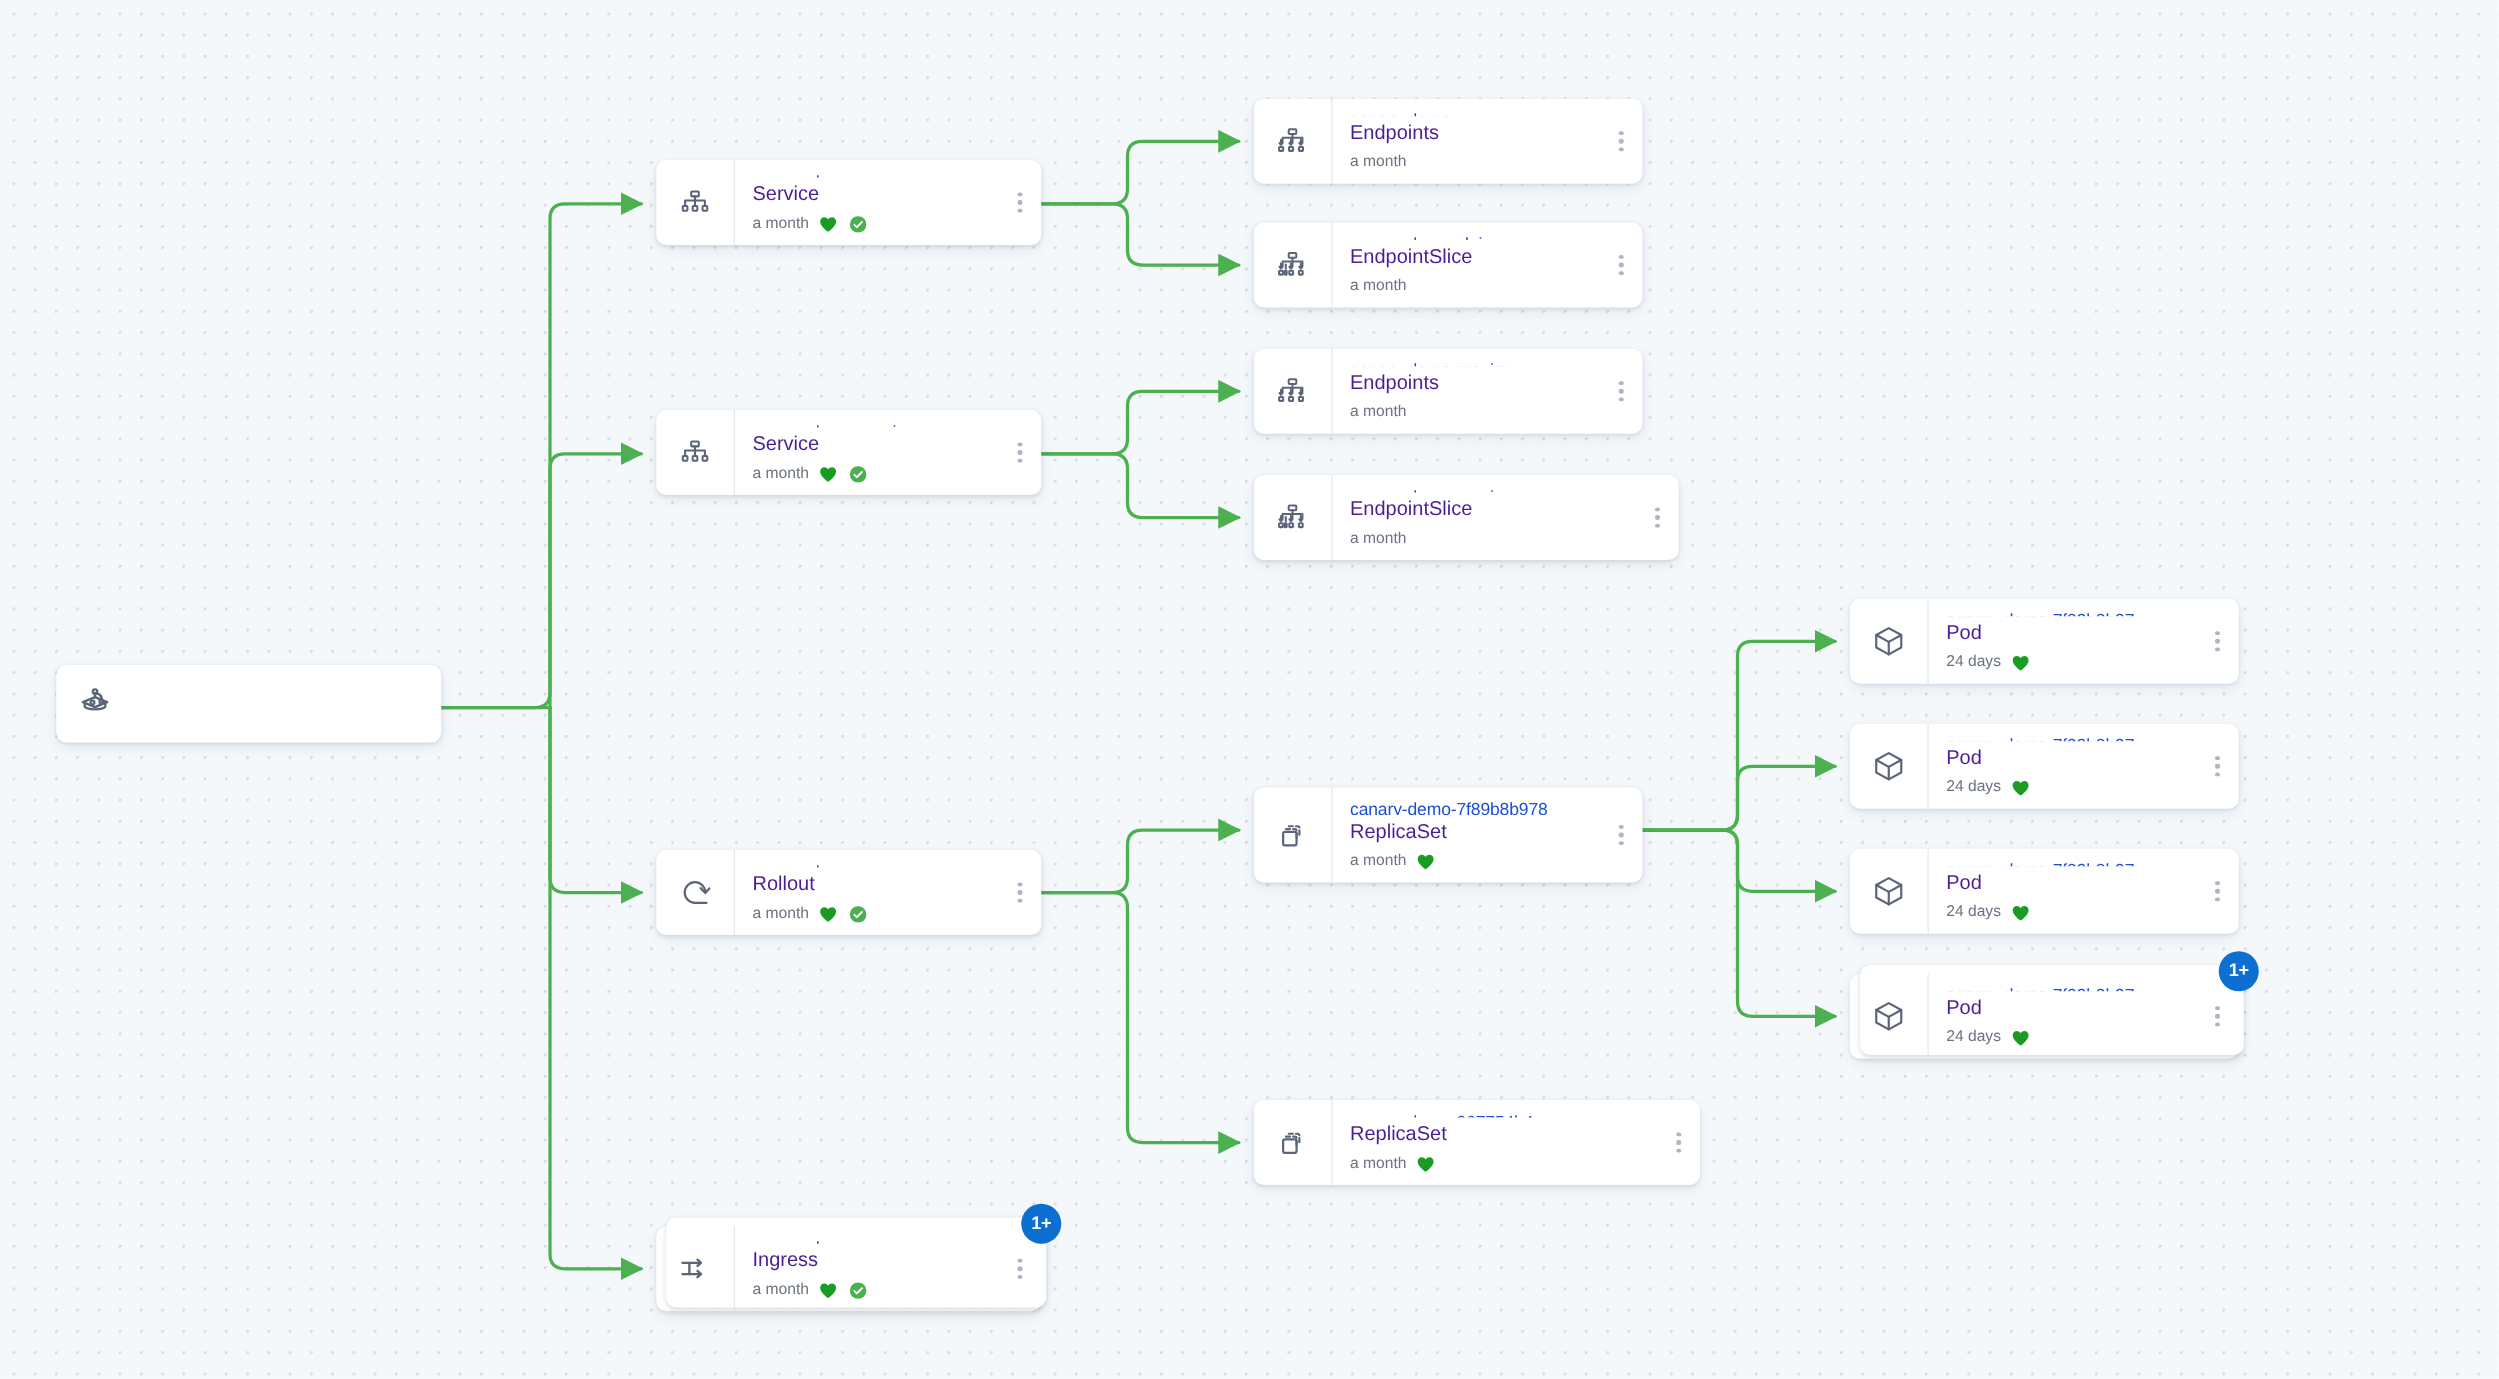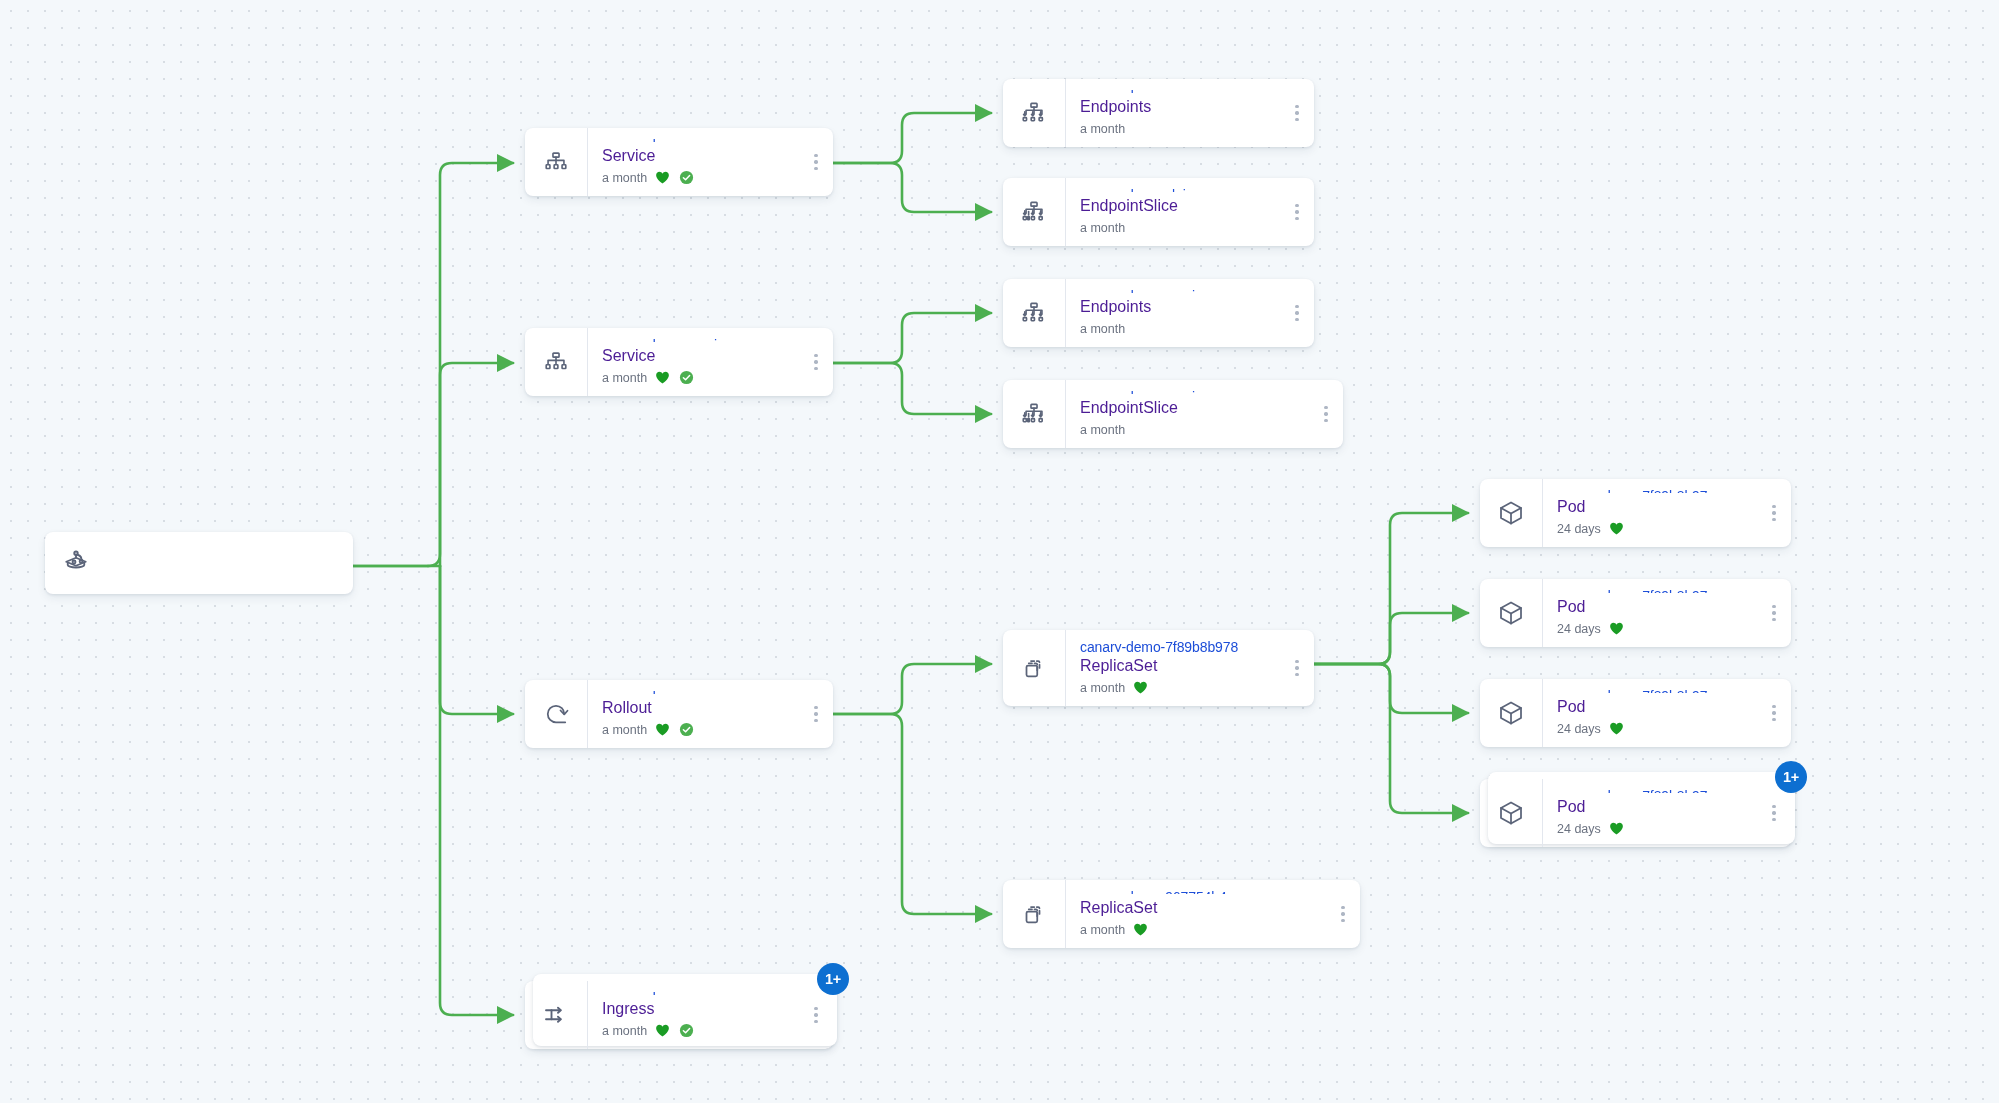--- a/index.html
+++ b/index.html
@@ -74,21 +74,21 @@
     text-overflow: clip;
     margin-bottom: 2px;
   }
   .node-kind {
     font-size: 16px;
     color: #4c1d95;
     line-height: 1.5;
   }
   .node-meta {
     display: flex;
-    align-items: flex-start;
+    align-items: flex-end;
     gap: 7px;
     font-size: 12.5px;
     color: #6b7280;
     line-height: 1.5;
     margin-top: 1px;
   }
   .node-age { white-space: nowrap; }
   .kebab {
     position: absolute;
     right: 9px;

